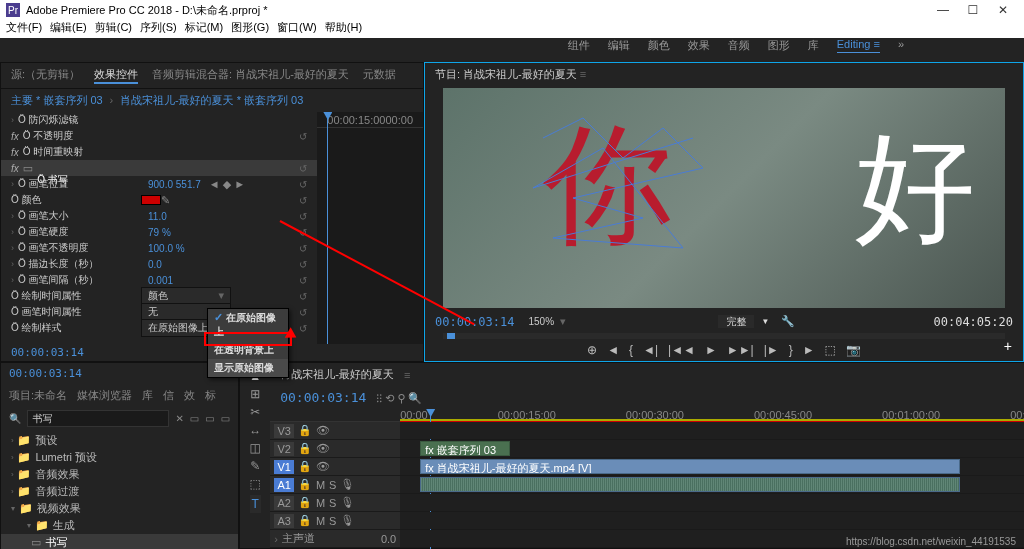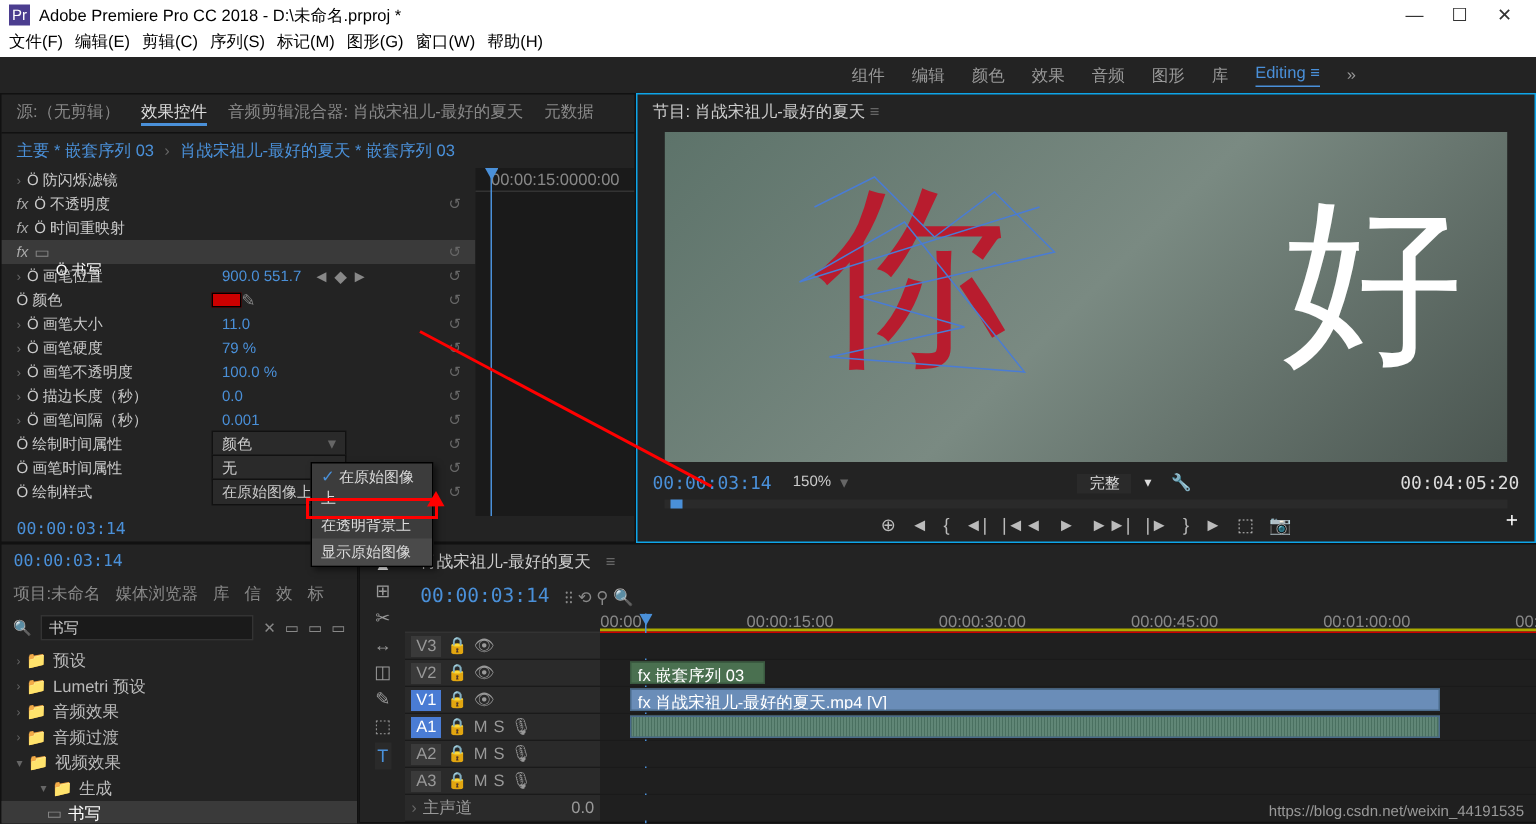--- a/index.html
+++ b/index.html
@@ -3,41 +3,41 @@
 <meta charset="utf-8">
 <style>
 * { margin:0; padding:0; box-sizing:border-box; font-family:"Microsoft YaHei",sans-serif; font-size:11px; }
 body { background:#1e1e1e; color:#b8b8b8; width:1024px; height:549px; overflow:hidden; position:relative; }
 .titlebar { height:20px; background:#fff; color:#000; display:flex; align-items:center; padding:0 6px; }
 .titlebar .icon { width:14px; height:14px; background:#4b3d8f; margin-right:6px; display:flex; align-items:center; justify-content:center; color:#fff; font-size:10px; }
 .titlebar .spacer { flex:1; }
 .titlebar .wbtn { width:30px; text-align:center; font-size:12px; color:#333; }
 .menubar { height:18px; background:#fff; color:#000; display:flex; padding-left:6px; gap:8px; }
 .menubar span { font-size:11px; }
-.workspace { height:24px; background:#232323; display:flex; align-items:center; justify-content:flex-end; padding-right:120px; gap:18px; }
+.workspace { height:24px; background:#232323; display:flex; align-items:flex-start; justify-content:flex-end; padding-right:120px; gap:18px; }
 .workspace span { color:#999; font-size:11px; }
 .workspace .active { color:#4a90d9; border-bottom:1px solid #4a90d9; padding-bottom:2px; }
 .main { display:flex; height:300px; }
 .leftpanel { width:424px; background:#232323; border:1px solid #111; display:flex; flex-direction:column; }
 .tabs { display:flex; gap:14px; padding:4px 10px; border-bottom:1px solid #111; }
 .tabs span { color:#888; }
 .tabs .active { color:#ddd; border-bottom:2px solid #4a90d9; }
 .crumb { padding:4px 10px; color:#4a90d9; font-size:10px; }
 .crumb .arrow { color:#666; margin:0 4px; }
 .proprow { display:flex; align-items:center; padding:1px 10px; height:16px; }
 .proprow .tw { color:#666; margin-right:4px; font-size:9px; }
 .proprow .fx { font-style:italic; color:#aaa; margin-right:4px; font-size:10px; }
 .proprow .name { flex:0 0 130px; color:#ccc; font-size:10px; }
 .proprow .val { color:#4a90d9; font-size:10px; }
 .proprow .reset { margin-left:auto; color:#666; font-size:10px; }
 .proprow.sel { background:#3a3a3a; }
 .proprow.hl .name { color:#fff;margin-top:24px; }
 .dropdown { background:#2a2a2a; border:1px solid #111; padding:1px 6px; font-size:10px; color:#ccc; min-width:90px; display:inline-block; }
 .swatch { width:20px; height:10px; background:#c00; display:inline-block; border:1px solid #000; }
-.popup { position:absolute; left:207px; top:308px; background:#3c3c3c; border:1px solid #000; width:82px; z-index:10; box-shadow:2px 2px 4px rgba(0,0,0,.5); }
+.popup { position:absolute; left:207px; top:308px; background:#3c3c3c; border:1px solid #000; width:82px; z-index:10; box-shadow:2px 2px 4px rgba(0,0,0,.5);font-weight:bold; }
 .popup .item { padding:2px 6px; color:#ddd; font-size:10px; }
 .popup .item.sel { background:#4a4a4a; }
 .redbox { position:absolute; left:204px; top:332px; width:88px; height:14px; border:2px solid #f00; z-index:11; }
 .arrow-line { position:absolute; left:280px; top:220px; width:220px; height:2px; background:#f00; transform:rotate(28deg); transform-origin:left; z-index:11; }
 .arrow-head { position:absolute; left:286px; top:330px; width:0; height:0; border-left:6px solid transparent; border-right:6px solid transparent; border-top:10px solid #f00; transform:rotate(-60deg); z-index:11; }
 .timeline-mini { flex:1; background:#1a1a1a; position:relative; }
 .timeline-mini .ruler { height:16px; border-bottom:1px solid #333; display:flex; justify-content:space-between; padding:2px 10px; color:#888; font-size:9px; }
 .timeline-mini .playhead { position:absolute; left:10px; top:0; bottom:0; width:1px; background:#4a90d9; }
 .timeline-mini .playhead::before { content:""; position:absolute; top:0; left:-4px; width:9px; height:8px; background:#4a90d9; clip-path:polygon(0 0,100% 0,50% 100%); }
 .rightpanel { flex:1; background:#232323; border:1px solid #0ea5e9; display:flex; flex-direction:column; }

